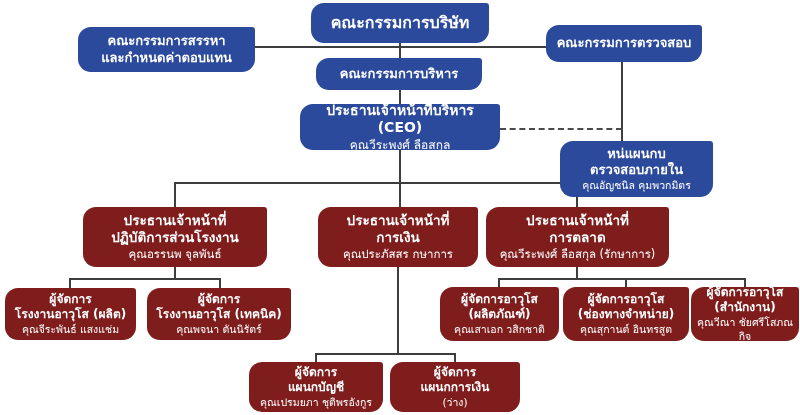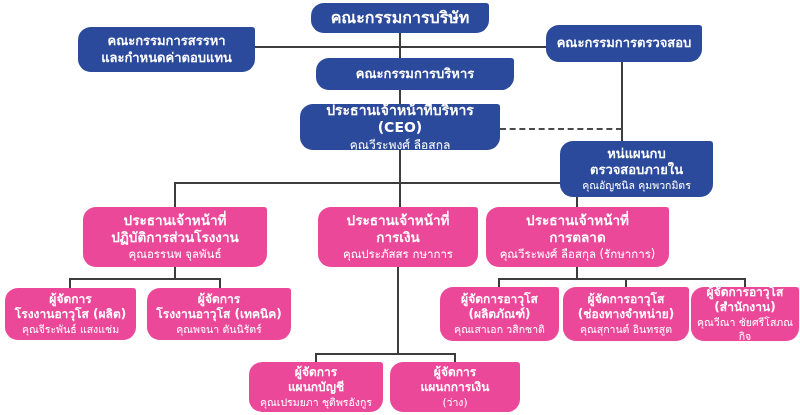--- a/index.html
+++ b/index.html
@@ -6,21 +6,21 @@
   .stage{
     position:relative;width:800px;height:415px;background:#ffffff;overflow:hidden;
     font-family:"DejaVu Sans","Liberation Sans",sans-serif;
   }
   .org-box{
     position:absolute;display:flex;flex-direction:column;align-items:center;justify-content:center;
     color:#ffffff;text-align:center;box-sizing:border-box;
     border-radius:13px 3px 13px 13px;padding:2px 6px;line-height:1.25;
   }
   .org-box.blue{background:#2c4a9b;}
-  .org-box.green{background:#ec4899;}
+  .org-box.green{background:#7f1d1d;}
   .org-box .title{font-weight:600;display:block;}
   .org-box .name{font-weight:400;display:block;margin-top:1px;}
   .line{position:absolute;background:#3d3d3d;}
   .dashed-line{position:absolute;border-top:2px dashed #4a4a4a;background:transparent;height:0;}
 </style>
 </head>
 <body>
 
 <div class="stage">
   <div id="connectors">
@@ -42,31 +42,31 @@
       <div class="line" style="left: 498px; top: 278px; width: 248px; height: 2px;"></div>
       <div class="line" style="left: 498px; top: 278px; width: 2px; height: 10px;"></div>
       <div class="line" style="left: 625px; top: 278px; width: 2px; height: 10px;"></div>
       <div class="line" style="left: 744px; top: 278px; width: 2px; height: 10px;"></div>
       <div class="line" style="left: 397px; top: 267px; width: 2px; height: 87px;"></div>
       <div class="line" style="left: 315px; top: 353px; width: 141px; height: 2px;"></div>
       <div class="line" style="left: 315px; top: 353px; width: 2px; height: 10px;"></div>
       <div class="line" style="left: 454px; top: 353px; width: 2px; height: 10px;"></div>
     </div>
   <div id="nodes">
-      <div class="org-box blue" style="left: 311px; top: 3px; width: 178px; height: 30px;">
+      <div class="org-box blue" style="left: 311px; top: 3px; width: 178px; height: 40px;">
         <span class="title" style="font-size: 16px;">คณะกรรมการบริษัท</span>
       </div>
       <div class="org-box blue" style="left: 78px; top: 27px; width: 177px; height: 45px;">
         <span class="title" style="font-size: 13px;">คณะกรรมการสรรหา</span>
         <span class="title" style="font-size: 13px;">และกำหนดค่าตอบแทน</span>
       </div>
       <div class="org-box blue" style="left: 546px; top: 25px; width: 156px; height: 37px;">
         <span class="title" style="font-size: 13px;">คณะกรรมการตรวจสอบ</span>
       </div>
-      <div class="org-box blue" style="left: 316px; top: 58px; width: 198px; height: 32px;">
+      <div class="org-box blue" style="left: 316px; top: 58px; width: 166px; height: 32px;">
         <span class="title" style="font-size: 13px;">คณะกรรมการบริหาร</span>
       </div>
       <div class="org-box blue" style="left: 300px; top: 104px; width: 200px; height: 46px;">
         <span class="title" style="font-size: 14px;">ประธานเจ้าหน้าที่บริหาร (CEO)</span>
         <span class="name" style="font-size: 12px;">คุณวีระพงศ์ ลือสกุล</span>
       </div>
       <div class="org-box blue" style="left: 560px; top: 141px; width: 153px; height: 56px;">
         <span class="title" style="font-size: 13px;">หน่แผนกบ</span>
         <span class="title" style="font-size: 13px;">ตรวจสอบภายใน</span>
         <span class="name" style="font-size: 10.5px;">คุณอัญชนิล คุมพวกมิตร</span>

